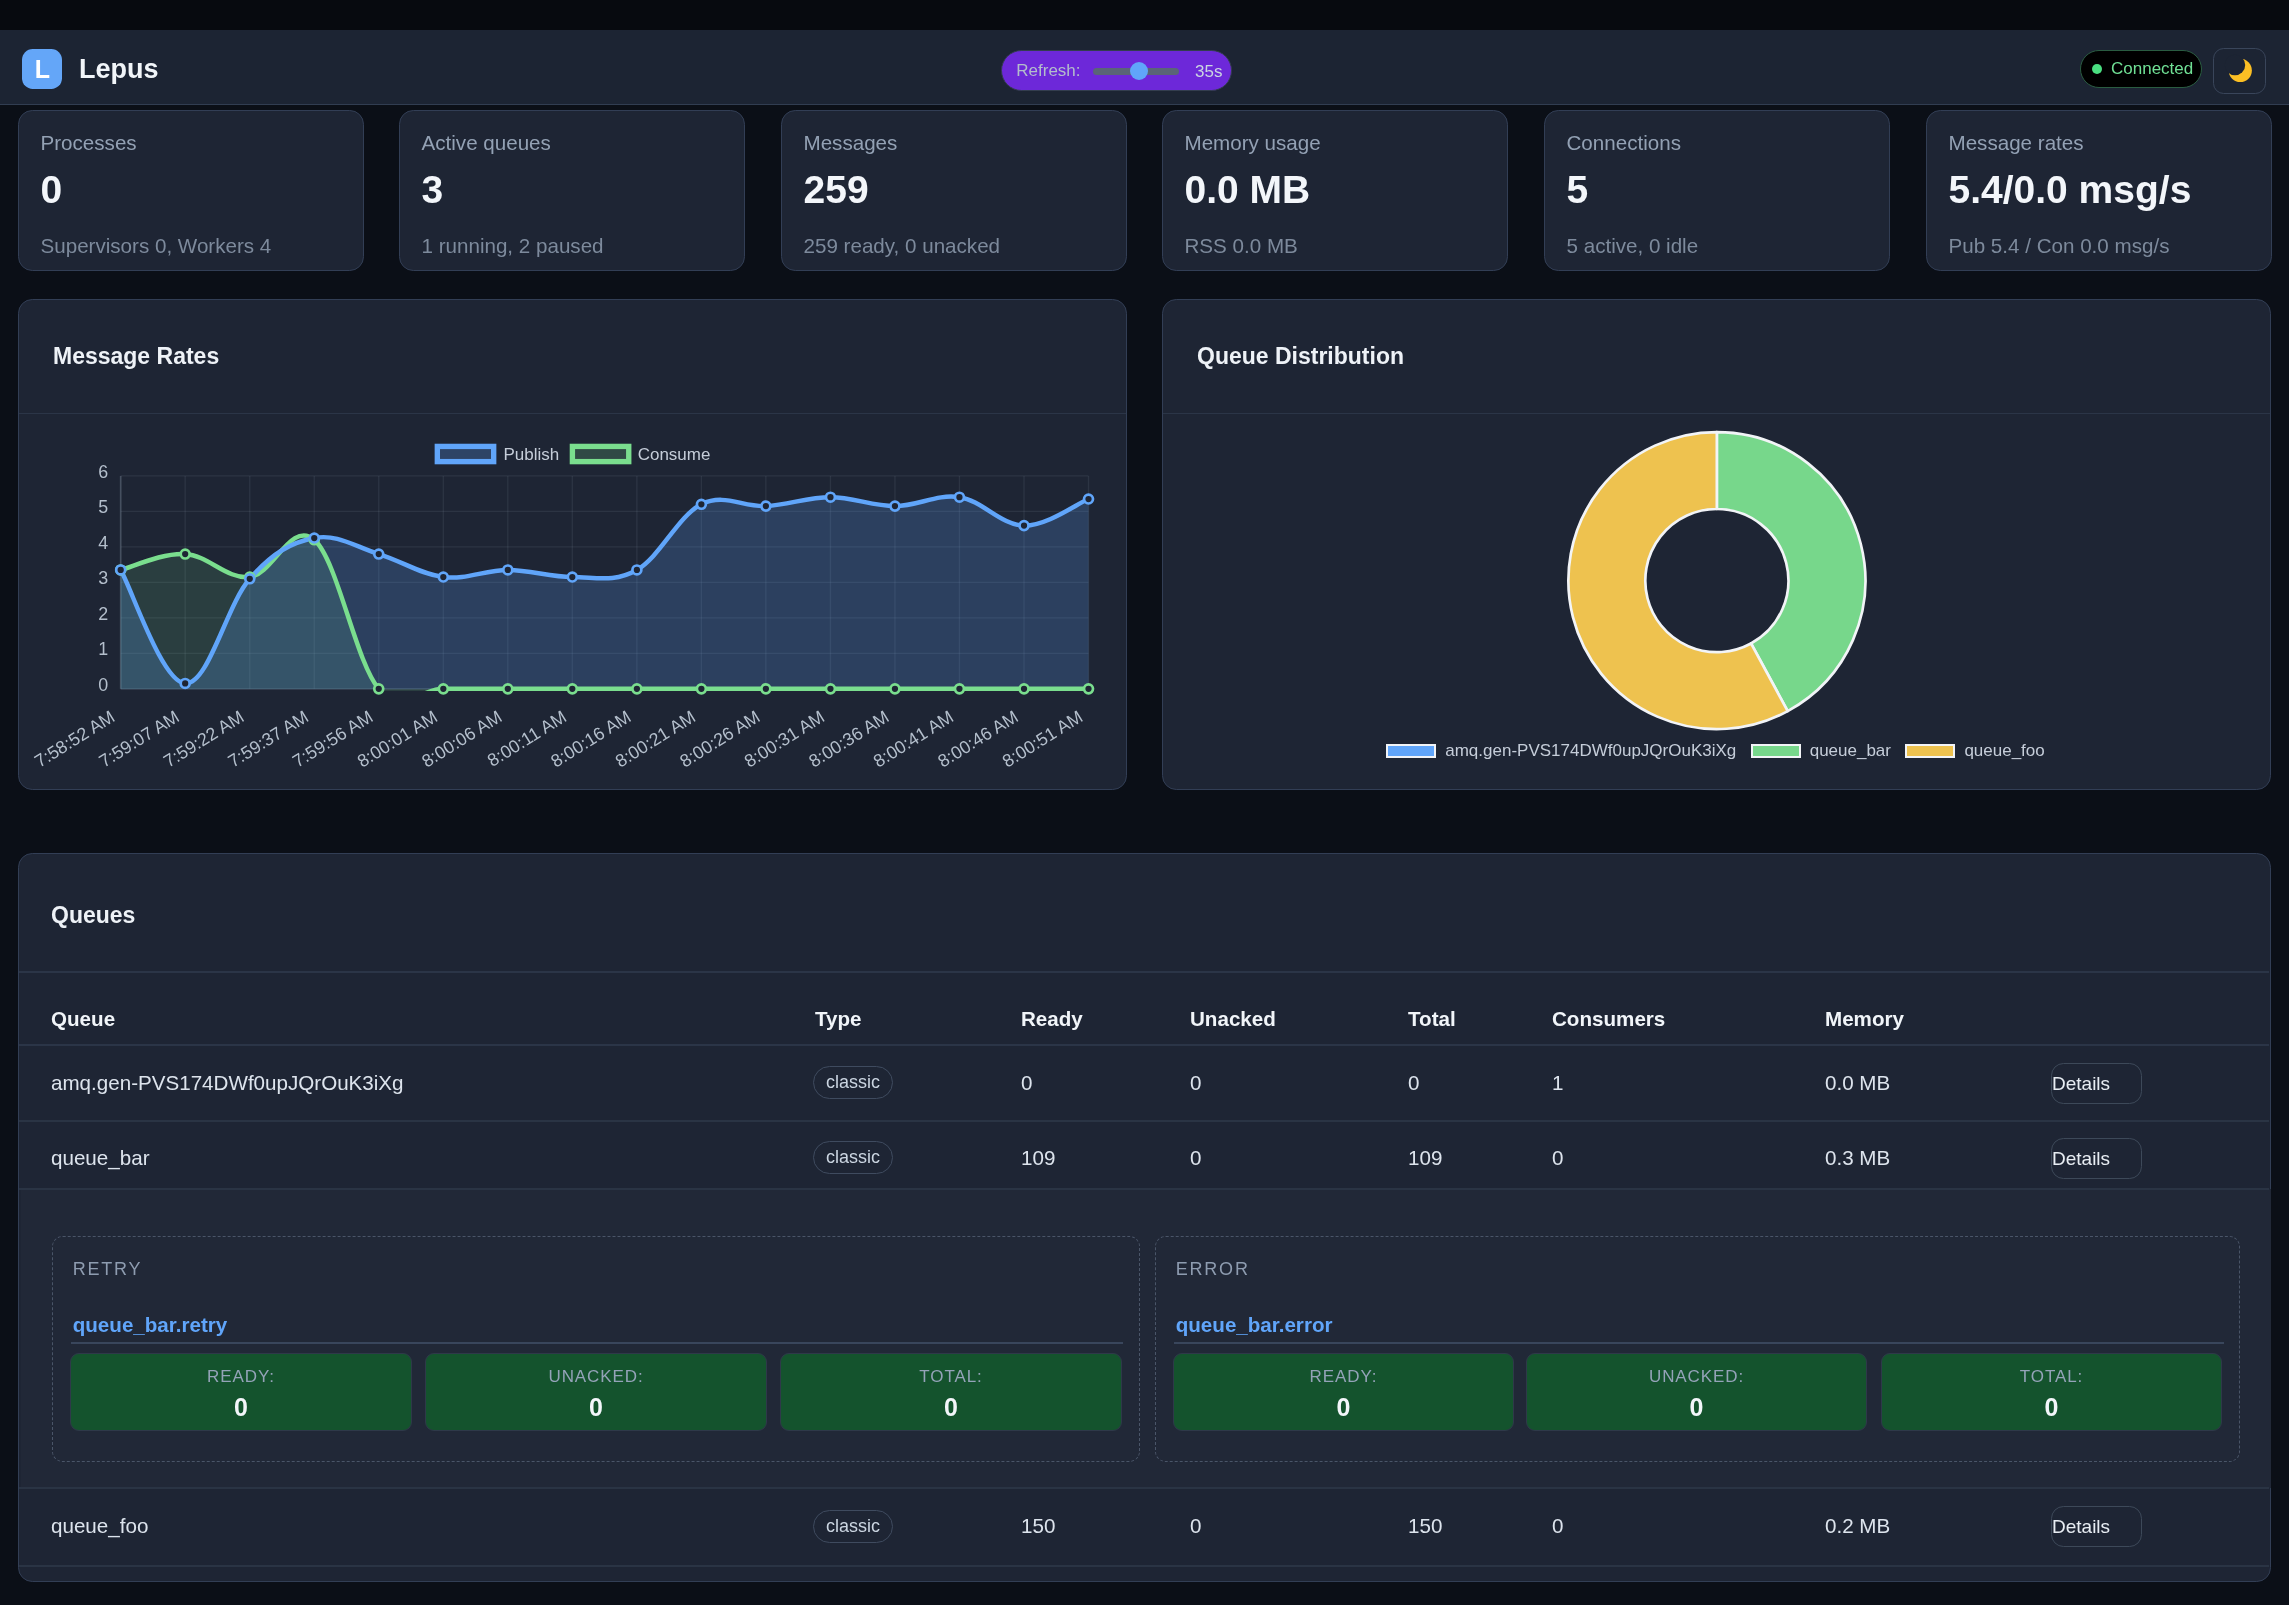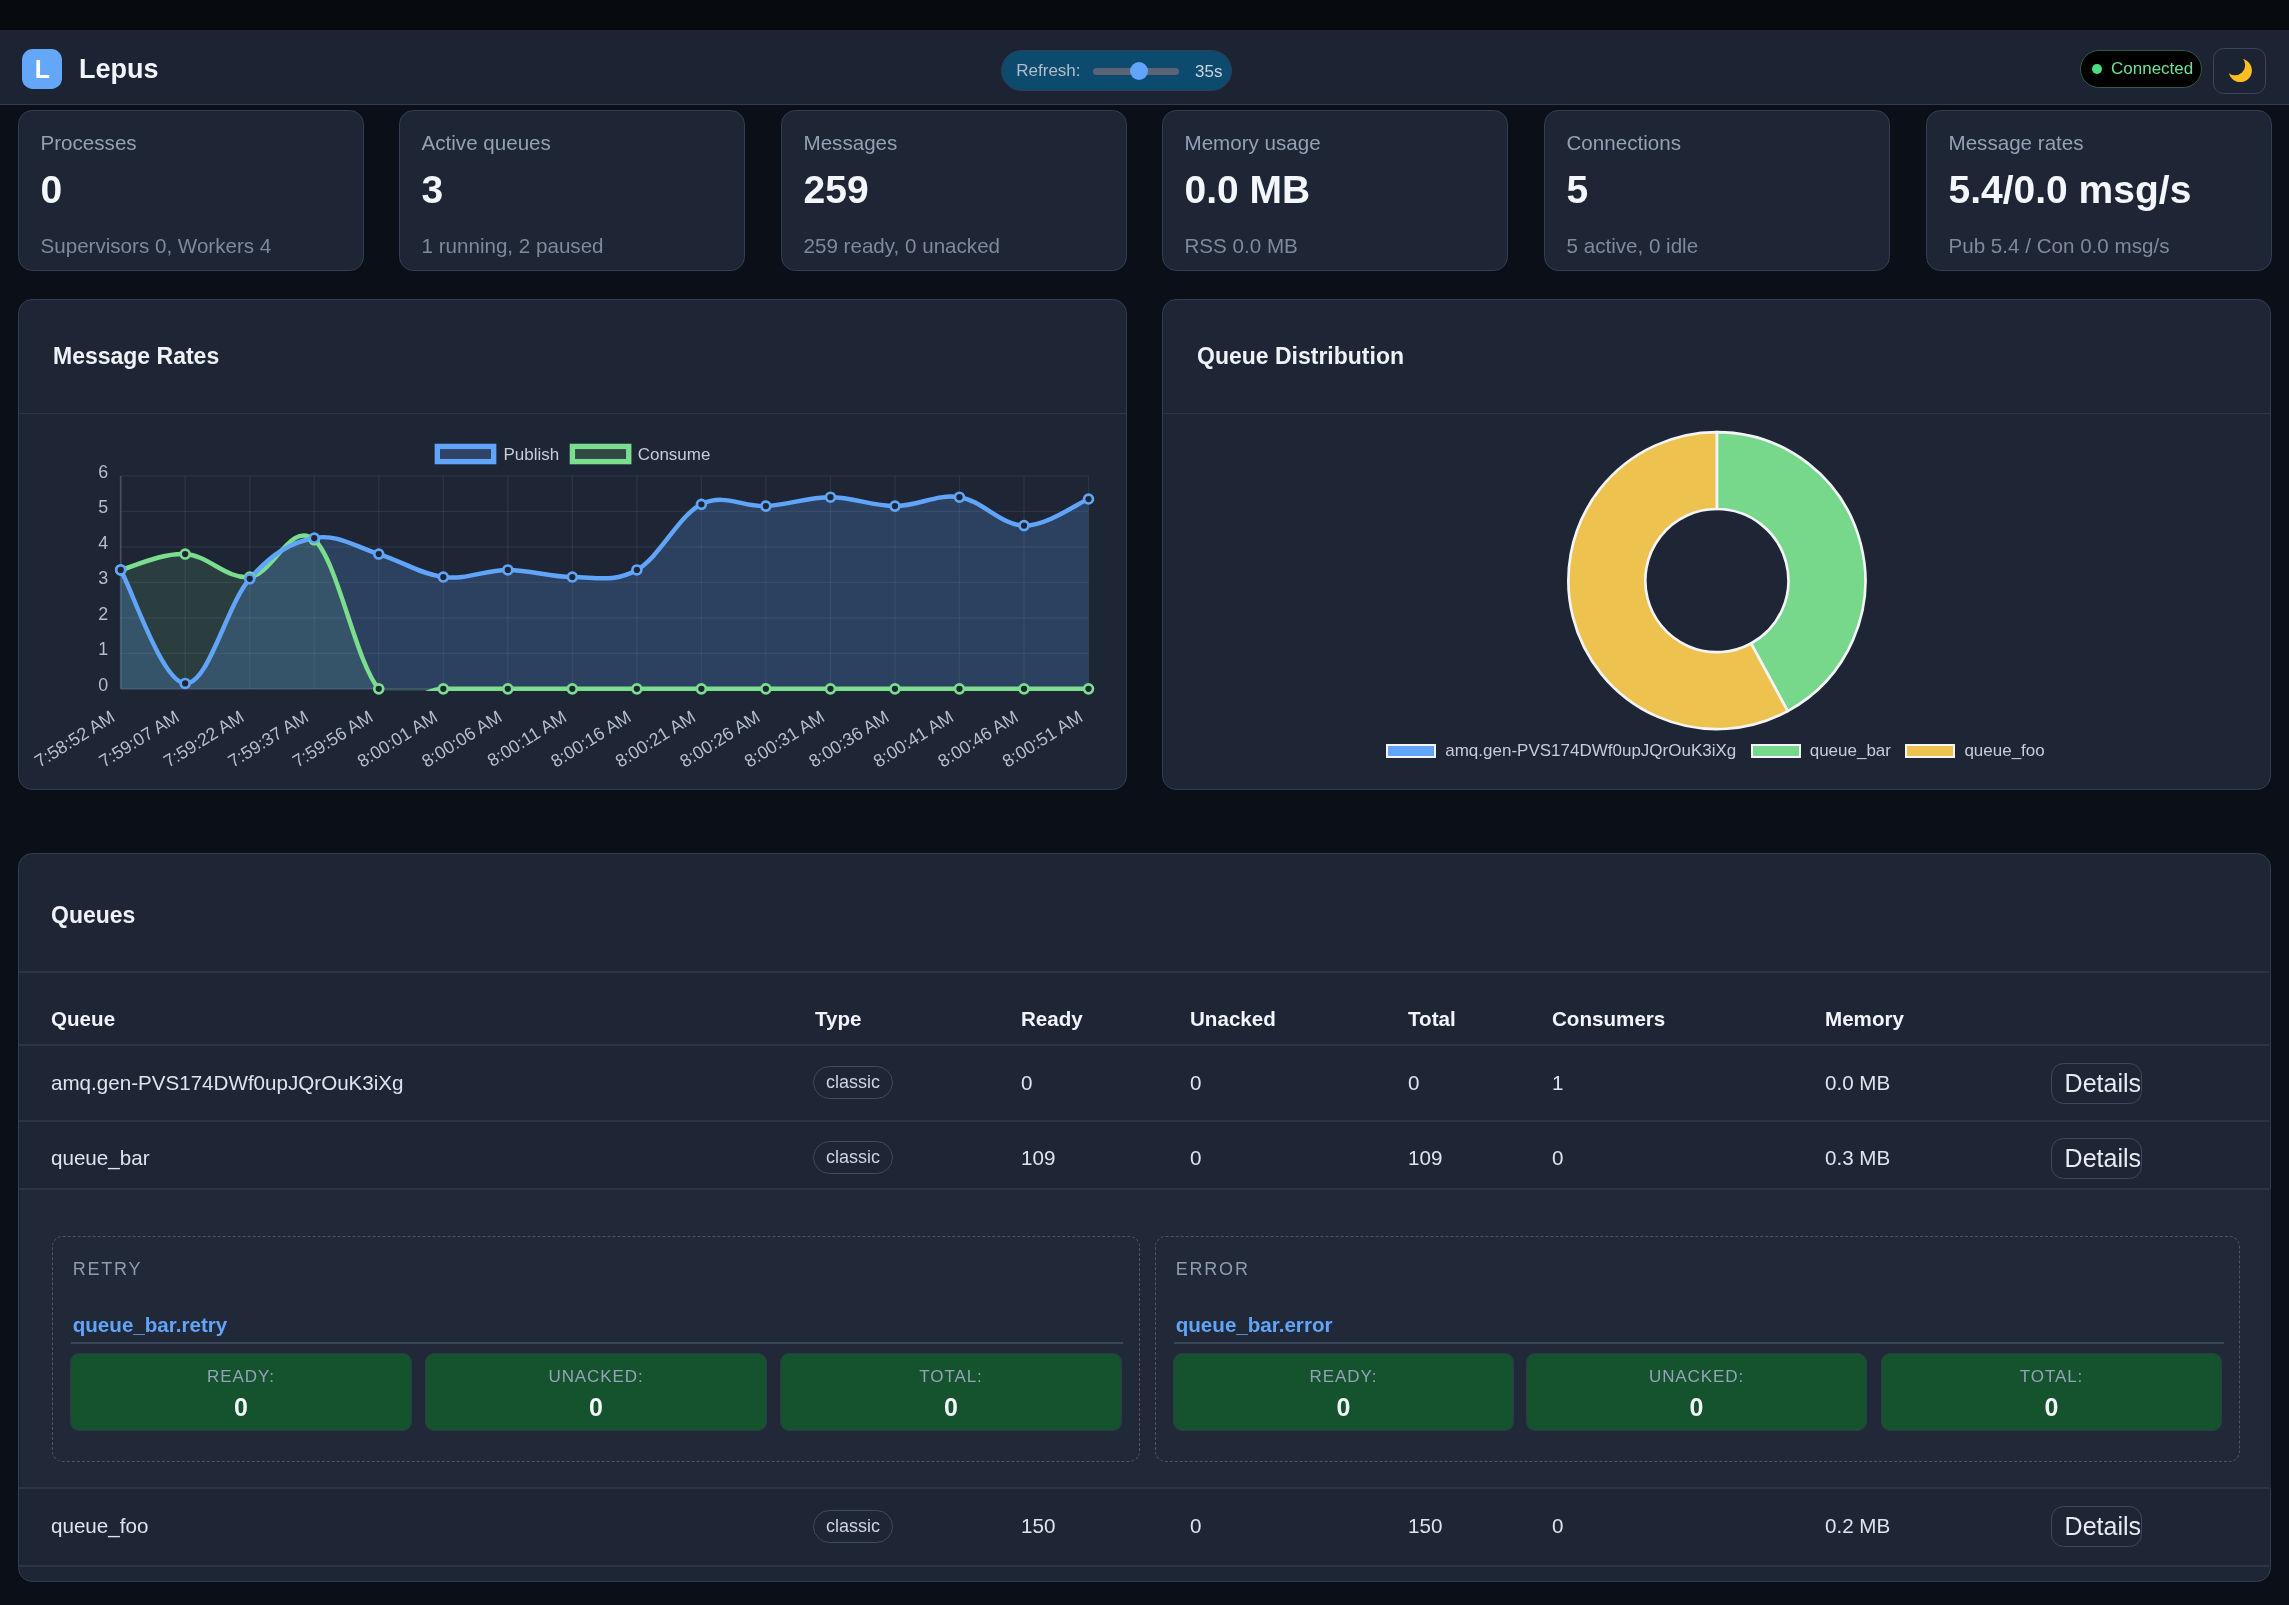--- a/index.html
+++ b/index.html
@@ -2,21 +2,21 @@
 <html style="font-size:14.3px"><head>
 <meta charset="utf-8">
 <style>
 * { margin:0; padding:0; box-sizing:border-box; }
 html,body { width:2289px; height:1606px; background:#0b0f17; font-family:"Liberation Sans", sans-serif; position:relative; overflow:hidden; }
 .abs { position:absolute; }
 #topstrip { left:0; top:0; width:2289px; height:30px; background:#070a0f; }
 #header { left:0; top:30px; width:2289px; height:75px; background:#1c2433; border-bottom:1.8px solid #313d51; }
 #logo { left:22.4px; top:19px; width:40px; height:40px; background:#64a6f8; border-radius:10.7px; color:#fff; font-weight:bold; font-size:25px; text-align:center; line-height:40px; }
 #brand { left:79px; top:10.7px; font-size:27px; font-weight:bold; color:#f1f5f9; line-height:57px; }
-#refresh { left:1001px; top:19.7px; width:231px; height:41px; background:#0c4a6e; border:1.8px solid #333d4e; border-radius:21.5px; }
+#refresh { left:1001px; top:19.7px; width:231px; height:41px; background:#6d28d9; border:1.8px solid #333d4e; border-radius:21.5px; }
 #refresh .lab { position:absolute; left:14.3px; top:10.7px; font-size:17px; color:#b3bdcb; }
 #refresh .track { position:absolute; left:91px; top:17px; width:86px; height:7.2px; background:#5a6477; border-radius:3.6px; }
 #refresh .thumb { position:absolute; left:128px; top:11.6px; width:18px; height:18px; border-radius:50%; background:#60a5fa; }
 #refresh .val { position:absolute; left:193px; top:11.6px; font-size:17px; color:#cbd5e1; }
 #connpill { left:2080px; top:19.7px; width:122px; height:38px; background:#000000; border:1.8px solid #2a5c41; border-radius:19px; }
 #connpill .dot { position:absolute; left:10.7px; top:13.4px; width:9.9px; height:9.9px; border-radius:50%; background:#4ade80; }
 #connpill .txt { position:absolute; left:30px; top:8px; font-size:17px; color:#70e095; }
 #moonbtn { left:2213px; top:18px; width:53px; height:46px; border:1.8px solid #39455a; border-radius:10.7px; }
 .scard { top:110px; width:346px; height:161px; background:#1e2534; border:1.8px solid #323e55; border-radius:14.3px; }
 .scard .t { position:absolute; left:21.5px; top:19.7px; font-size:20.6px; color:#93a1b4; }
@@ -24,21 +24,21 @@
 .scard .s { position:absolute; left:21.5px; top:123px; font-size:20.6px; color:#7d8a9c; }
 .ccard { top:299px; width:1109px; height:491px; background:#1e2534; border:1.8px solid #323e55; border-radius:14.3px; }
 .ccard .hd { position:absolute; left:0; top:0; width:100%; height:114px; border-bottom:1.8px solid #2b3547; }
 .ccard .hd span { position:absolute; left:34px; top:43px; font-size:23px; font-weight:bold; color:#eef2f7; }
 #qcard { left:18px; top:853px; width:2253px; height:729px; background:#1e2534; border:1.8px solid #323e55; border-radius:14.3px; }
 #qtitle { left:32px; top:48px; font-size:23px; font-weight:bold; color:#eef2f7; }
 .hline { left:0; width:2250px; height:1.8px; background:#2b3547; }
 .rowtxt { font-size:20.6px; color:#dde4ed; line-height:30px; }
 .hcell { font-size:20.6px; font-weight:bold; color:#f1f5f9; line-height:30px; }
 .badge { width:80px; height:33px; border:1.8px solid #3f4b5f; border-radius:17px; text-align:center; line-height:31px; font-size:18px; color:#cbd5e1; }
-.dbtn { left:2032px; width:91px; height:41px; border:1.8px solid #3d4959; border-radius:12.5px; text-align:right; line-height:39px; font-size:25px; color:#e8edf3; }
+.dbtn { left:2032px; width:91px; height:41px; border:1.8px solid #3d4959; border-radius:12.5px; text-align:left; line-height:39px; font-size:19px; color:#e8edf3; }
 #expstrip { left:1.8px; top:335px; width:2250px; height:299px; background:#212837; }
 .dashbox { top:382px; height:226px; border:1.8px dashed #4a5568; border-radius:10.7px; }
 .dashbox .cat { position:absolute; left:19.7px; top:22.4px; font-size:18px; color:#8e9cb0; letter-spacing:1.8px; }
 .dashbox .link { position:absolute; left:19.7px; top:76px; font-size:20.6px; font-weight:bold; color:#60a5fa;text-align:center; }
 .dashbox .dvd { position:absolute; left:18px; top:105px; height:1.8px; background:#39465c; }
 .minibox { top:499px; height:78px; background:#14532d; border:1.8px solid #2e3949; border-radius:9px; }
 .minibox .ml { position:absolute; width:100%; text-align:center; top:13.4px; font-size:17px; color:#94a3b8; letter-spacing:0.9px; }
 .minibox .mv { position:absolute; width:100%; text-align:center; top:39px; font-size:25px; font-weight:bold; color:#f3f6fa; }
 </style>
 </head>

